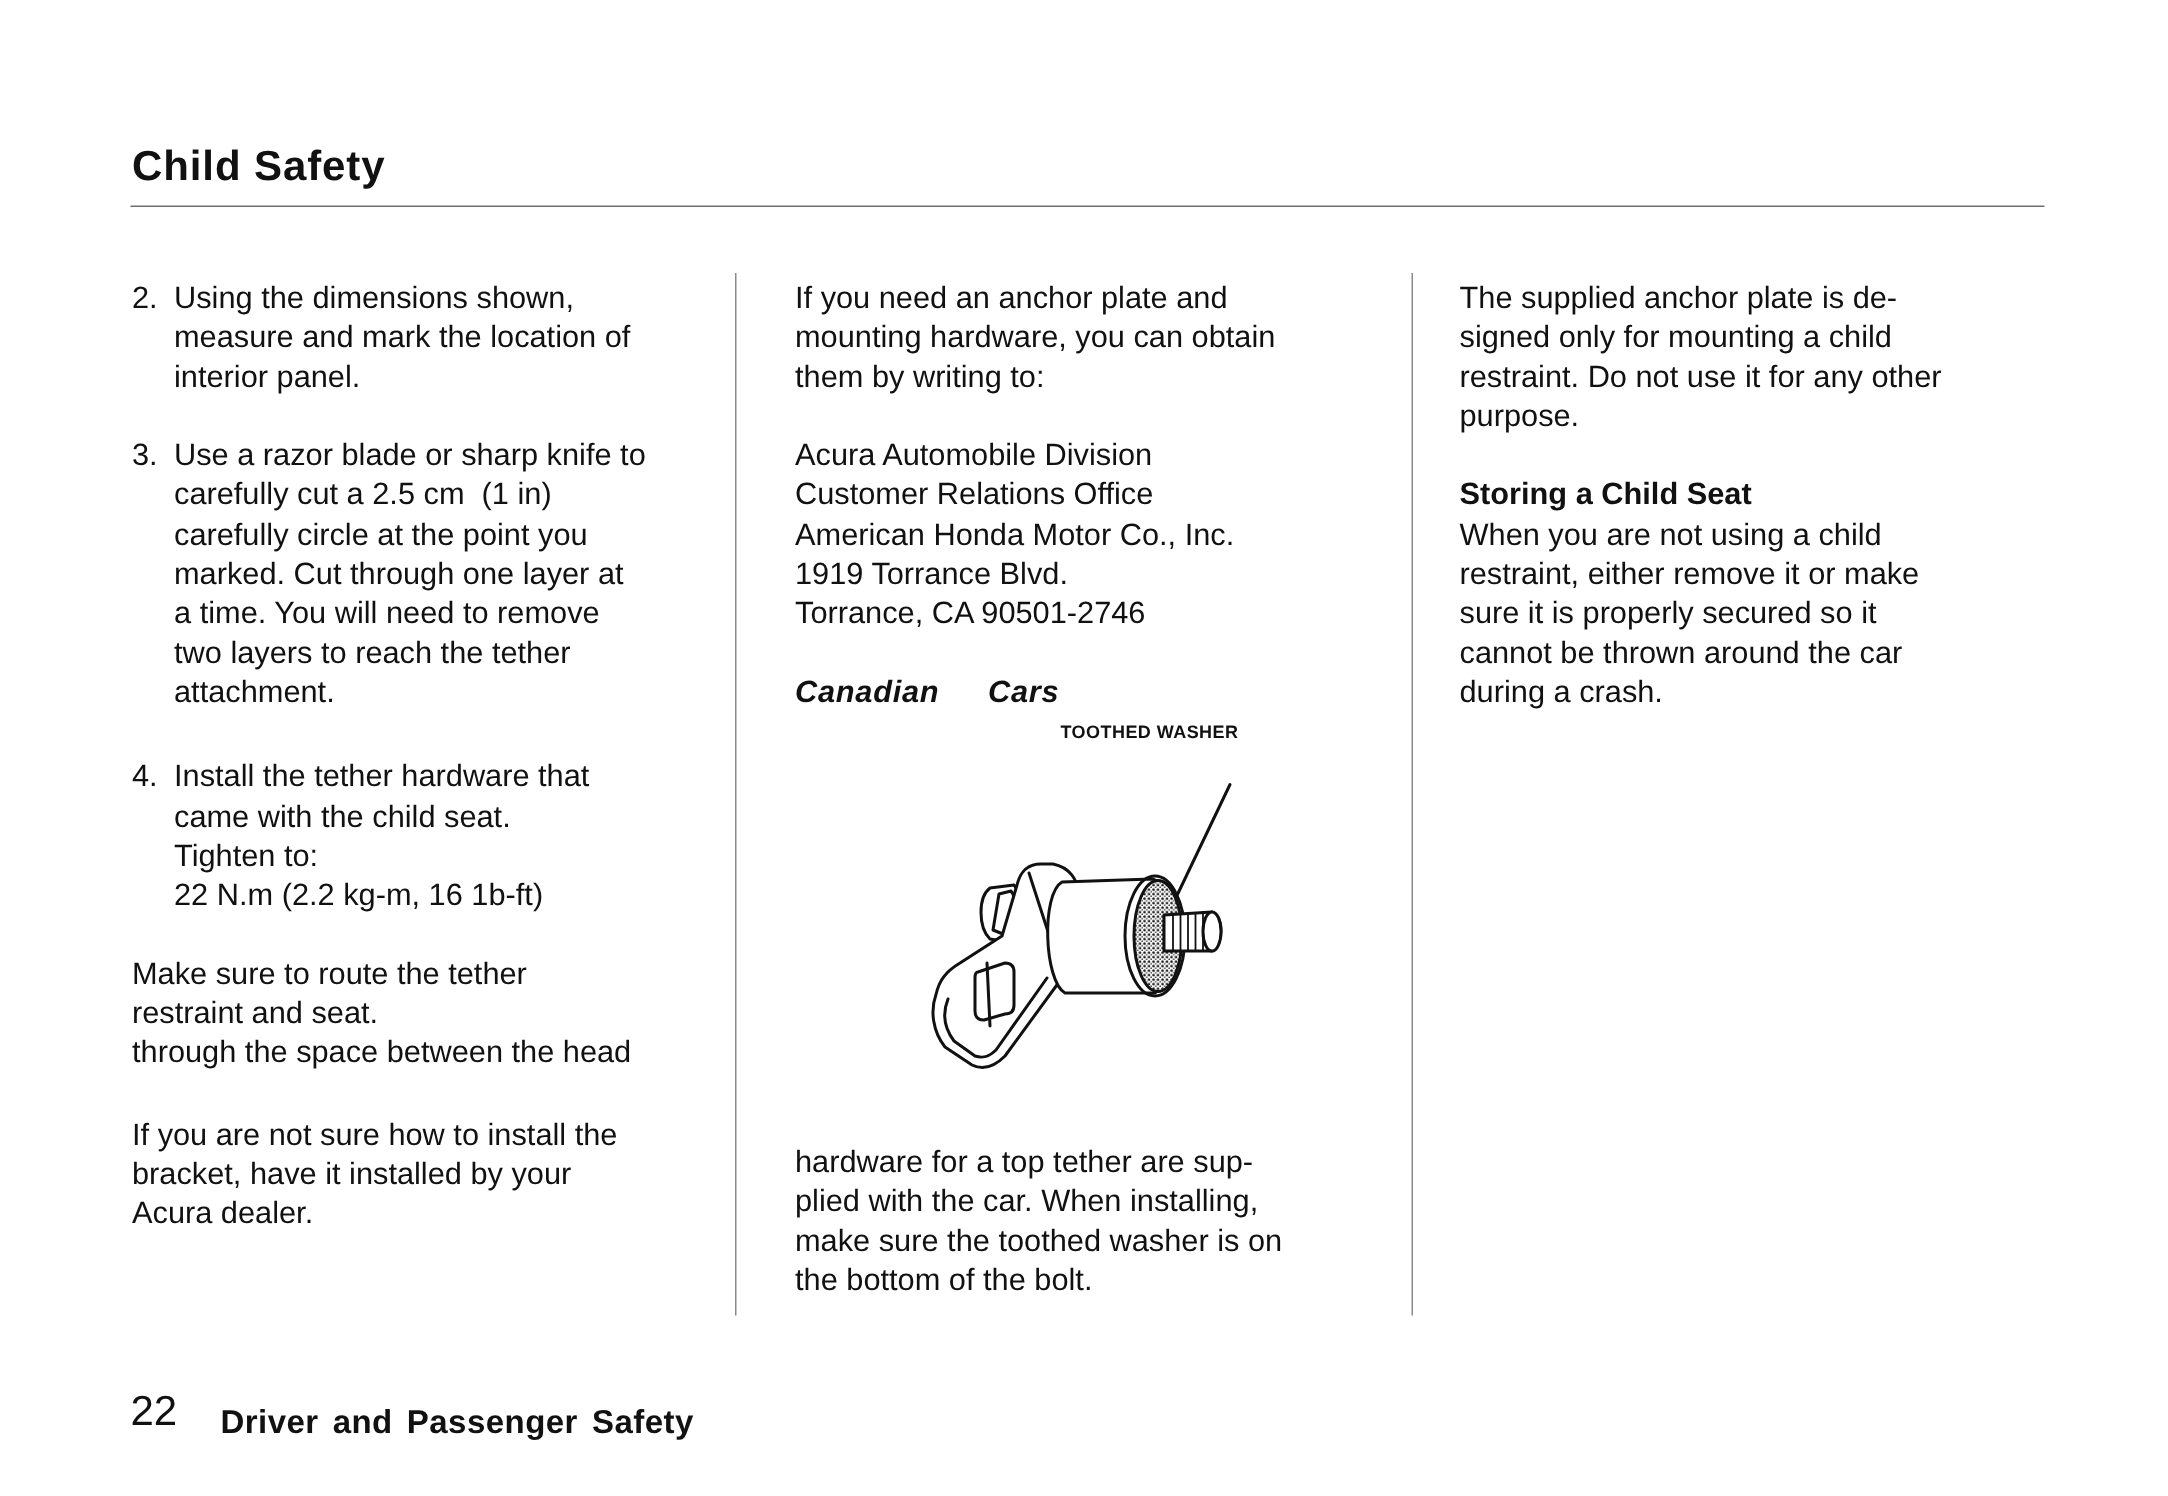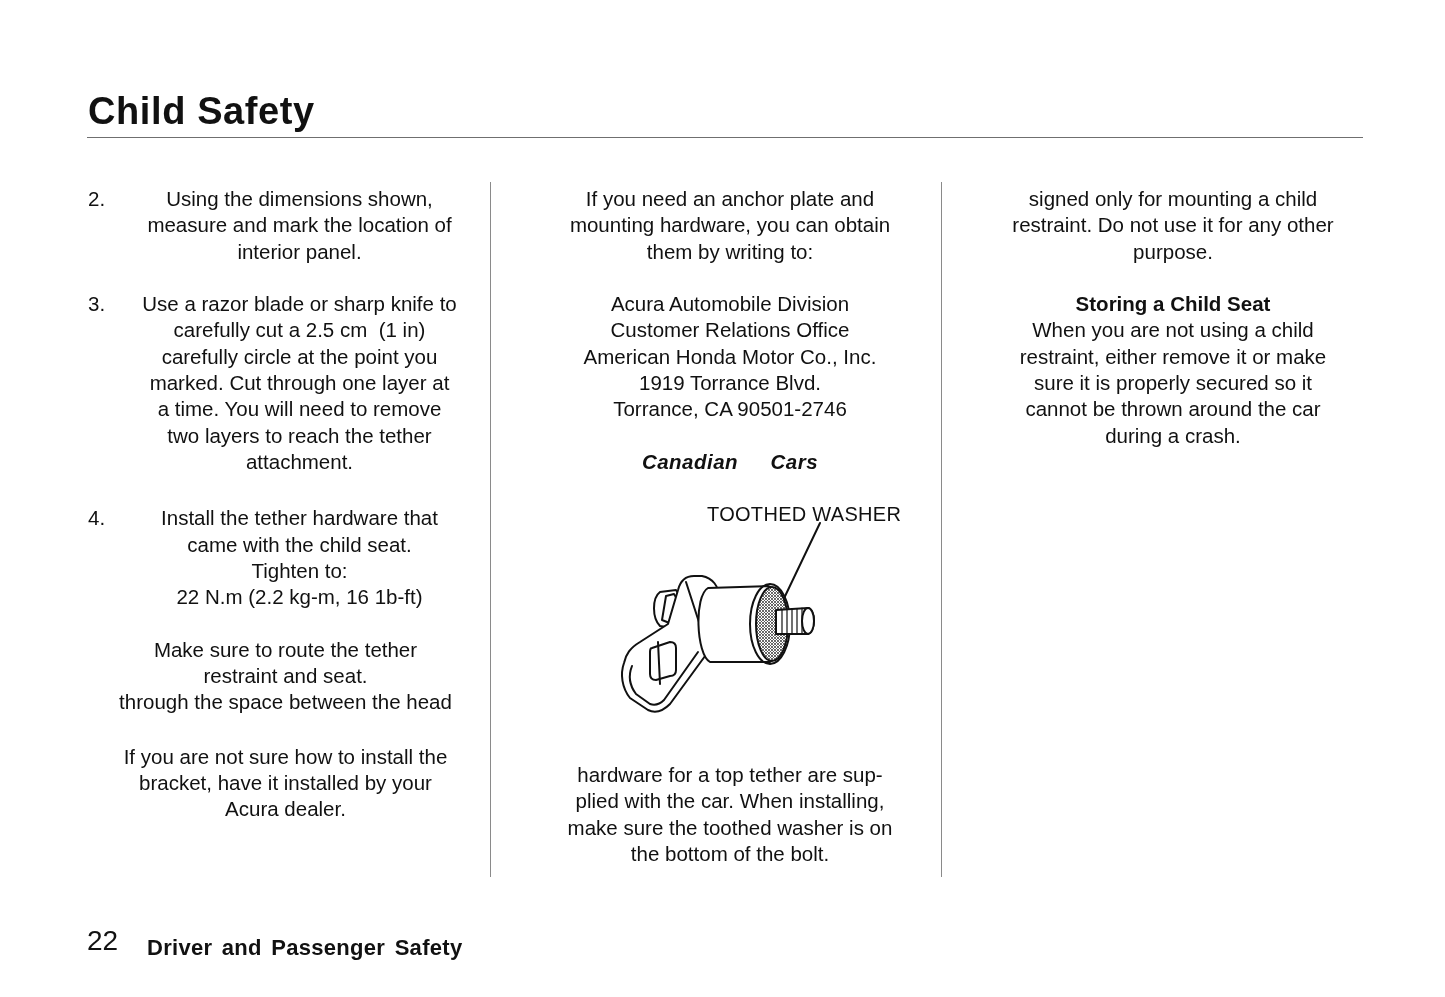--- a/index.html
+++ b/index.html
@@ -1,32 +1,32 @@
 <!DOCTYPE html>
 <html><head>
 <meta charset="utf-8">
 <style>
   html, body { margin: 0; padding: 0; background: #ffffff; }
   body { width: 1445px; height: 997px; position: relative; overflow: hidden;
          font-family: "Liberation Sans", sans-serif; color: #111111; }
-  .title { position: absolute; left: 88px; top: 92px; font-size: 38px; font-weight: bold;
+  .title { position: absolute; left: 88px; top: 92px; font-size: 28px; font-weight: bold;
            letter-spacing: 0.6px; margin: 0; line-height: 38px; }
   .title-rule { position: absolute; left: 87px; top: 137px; width: 1276px; height: 0;
                 border-top: 1.5px solid #6f6f6f; }
   .col-rule { position: absolute; top: 182px; height: 695px; width: 0;
               border-left: 1.5px solid #8a8a8a; }
   .col { position: absolute; top: 186px; font-size: 20.5px; line-height: 26.3px; }
-  .col p { margin: 0; text-align: center; }
+  .col p { margin: 0; }
   .gap { height: 26.3px; }
   .step { display: flex; }
   .step .num { width: 28px; flex: none; }
   .step .body { flex: 1; }
   .subhead { font-weight: bold; }
   .italic-head { font-weight: bold; font-style: italic; letter-spacing: 0.5px; word-spacing: 10px; }
-  .fig-label { position: absolute; left: 707px; top: 503px; font-size: 20px; font-weight: normal;
+  .fig-label { position: absolute; left: 707px; top: 481px; font-size: 12px; font-weight: bold;
                letter-spacing: 0.3px; }
   .figure { position: absolute; left: 600px; top: 520px; width: 320px; height: 210px; }
   .footer-num { position: absolute; left: 87px; top: 924px; font-size: 28px; line-height: 34px; }
   .footer-sec { position: absolute; left: 147px; top: 935px; font-size: 22px; font-weight: bold;
                 letter-spacing: 0.3px; word-spacing: 3px; }
 </style>
 </head>
 <body>
 
 <h1 class="title">Child Safety</h1>
@@ -142,20 +142,21 @@
 
 <div class="col" style="left:530px; top:762px; width:400px;">
   <p>hardware for a top tether are sup-</p>
   <p>plied with the car. When installing,</p>
   <p>make sure the toothed washer is on</p>
   <p>the bottom of the bolt.</p>
 </div>
 
 <div class="col" style="left:973px; width:400px;">
   <div>
+    <p>The supplied anchor plate is de-</p>
     <p>signed only for mounting a child</p>
     <p>restraint. Do not use it for any other</p>
     <p>purpose.</p>
   </div>
   <div class="gap"></div>
   <p class="subhead">Storing a Child Seat</p>
   <div>
     <p>When you are not using a child</p>
     <p>restraint, either remove it or make</p>
     <p>sure it is properly secured so it</p>

